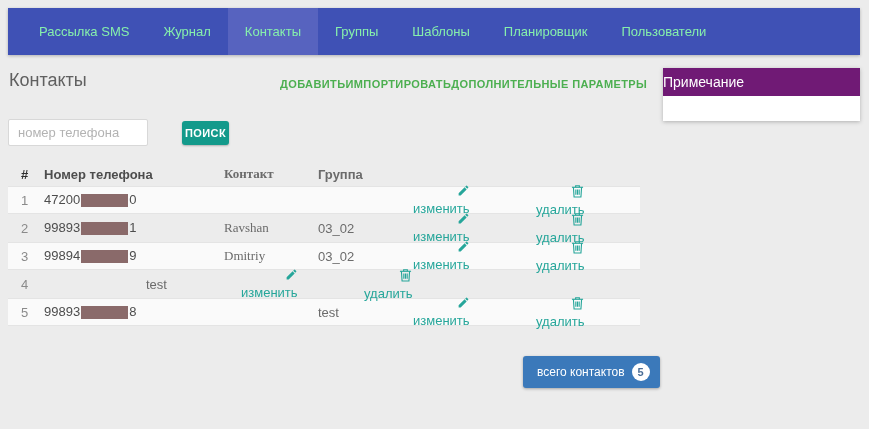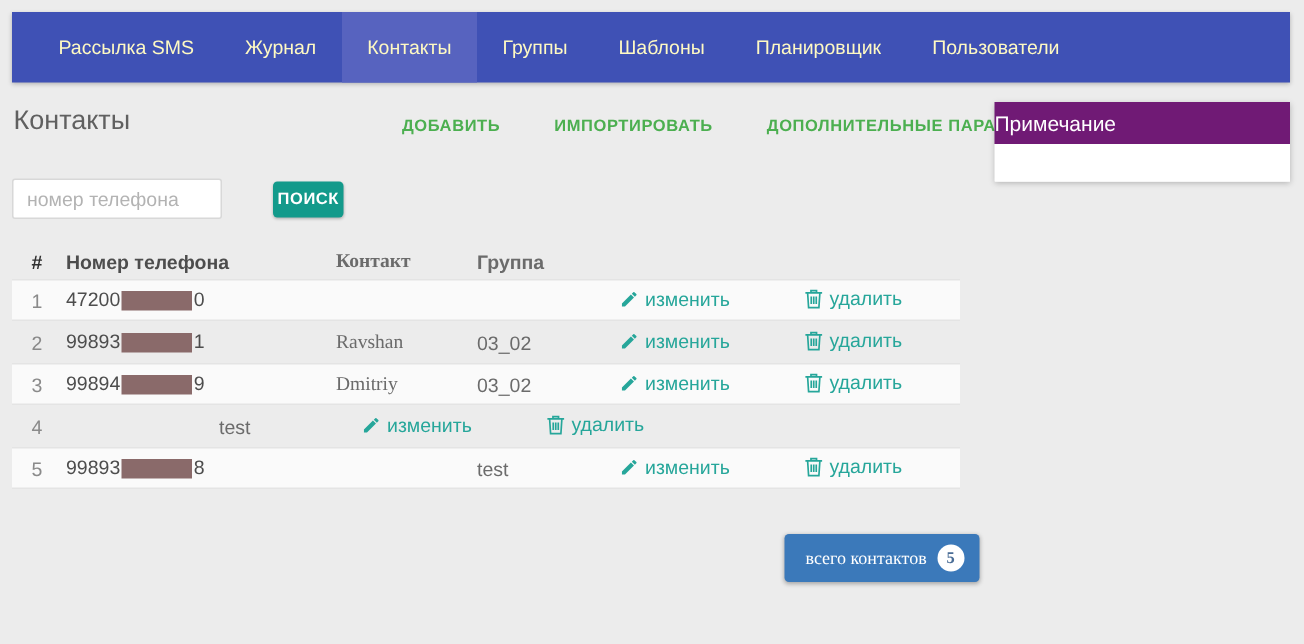--- a/index.html
+++ b/index.html
@@ -13,35 +13,35 @@
 
   
   .navbar {
     position:absolute; left:8px; top:8px; right:9px; height:47px;
     background:#3f51b5;
     display:flex; align-items:stretch;
     padding-left:14px;
     box-shadow:0 1px 3px rgba(0,0,0,.25);
   }
   .nav-item {
-    color:#fef9c3; font-size:13px;
+    color:#86efac; font-size:13px;
     display:flex; align-items:center;
     padding:0 17px;
     cursor:pointer; white-space:nowrap;
   }
   .nav-item.active { background:#5763bf; }
 
   
   .page-title {
     position:absolute; left:9px; top:70px;
     font-size:18px; color:#606060;
   }
   .toolbar {
-    position:absolute; left:268px; top:78px;
-    display:flex; gap:36px;
+    position:absolute; left:280px; top:78px;
+    display:flex; 
   }
   .toolbar a {
     color:#4caf50; font-size:11px; font-weight:bold;
     letter-spacing:.4px; text-decoration:none; cursor:pointer;
     white-space:nowrap;
   }
 
   
   .note-panel {
     position:absolute; left:663px; top:68px; width:197px;
@@ -88,32 +88,32 @@
   .c-contact { width:94px;  padding-left:8px; color:#6b6b6b;font-family:Liberation Serif, serif; }
   .c-group   { width:95px;  padding-left:8px; color:#6b6b6b; }
   .c-edit    { width:123px; padding-left:8px; }
   .c-del     { flex:1;      padding-left:8px; }
   .redact {
     display:inline-block; width:47px; height:13px;
     background:#8a6a6a; vertical-align:middle;
     margin:0 1px; position:relative; top:-1px;
   }
   .action-link {
-    display:inline-flex; align-items:center; gap:4px;
-    color:#26a69a; font-size:13px; text-decoration:none; cursor:pointer;
+    display:inline-flex; align-items:flex-end; gap:4px;
+    color:#26a69a; font-size:13px; text-decoration:none; cursor:pointer;flex-direction:column;
   }
   .action-link svg { display:block; }
 
   
   .total-btn {
     position:absolute; left:523px; top:356px;
     height:32px; padding:0 10px 0 14px;
     background:#3b79ba; border:none; border-radius:3px;
     display:flex; align-items:center; gap:7px;
-    color:#fff; font-family:Liberation Serif, serif;
+    color:#fff; font-family:Liberation Sans, sans-serif;
     font-size:12px; cursor:pointer;
     box-shadow:0 1px 3px rgba(0,0,0,.3);
   }
   .total-badge {
     width:18px; height:18px; border-radius:50%;
     background:#fff; color:#4a6d96;
     font-size:11px; font-weight:bold;
     display:flex; align-items:center; justify-content:center;
   }
 </style>

